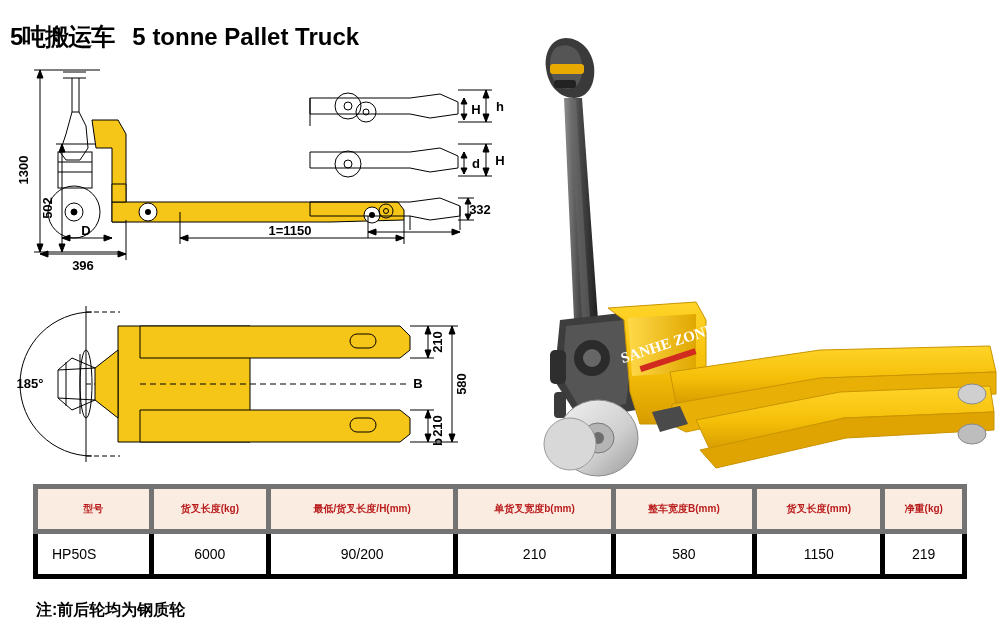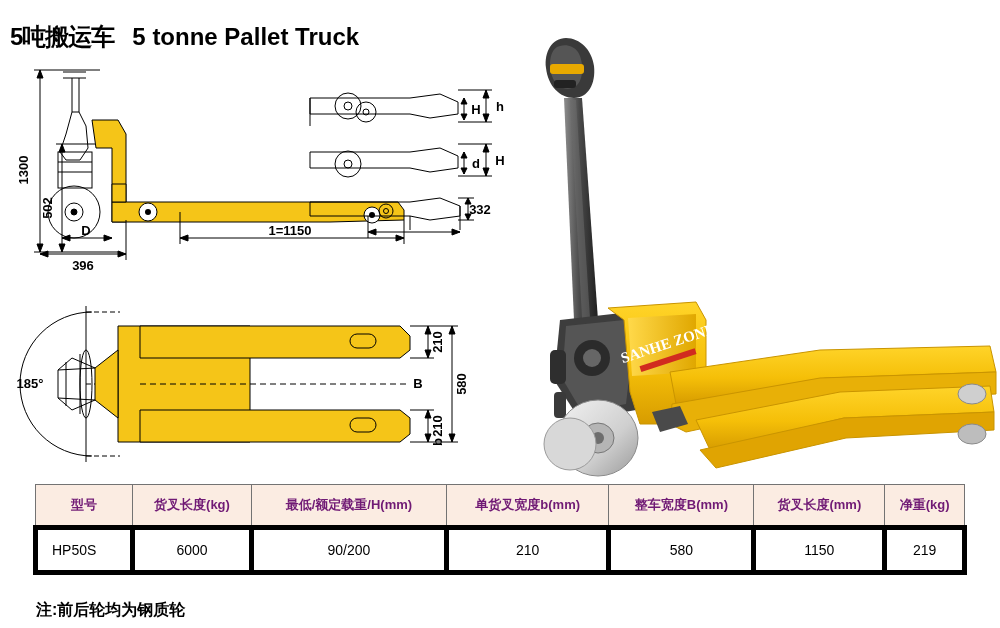--- a/index.html
+++ b/index.html
@@ -28,25 +28,25 @@
   .photo{position:absolute;left:520px;top:20px;width:480px;height:460px;}
 
   
   table.spec{
     position:absolute;left:33px;top:484px;
     width:934px;border-collapse:collapse;
     font-size:13px;
   }
   table.spec th{
     background:#fbece2;
-    border:1px solid #737373;
+    border:5px solid #737373;
     height:38px;
     font-weight:bold;
-    font-size:13px;
-    color:#701a75;
+    font-size:10px;
+    color:#b91c1c;
   }
   table.spec td{
     border:5px solid #000000;
     height:38px;
     text-align:center;
     font-size:14px;
   }
   table.spec td.first{text-align:left;padding-left:14px;}
   .note{
     position:absolute;left:36px;top:600px;
@@ -329,21 +329,21 @@
       <path d="M132 392 L160 386 L168 404 L140 412 Z" fill="#4a4a4a"></path>
     </g>
   </svg>
 </div>
 
 <table class="spec">
   <thead>
     <tr>
       <th>型号</th>
       <th>货叉长度(kg)</th>
-      <th>最低/额定载重/H(mm)</th>
+      <th>最低/货叉长度/H(mm)</th>
       <th>单货叉宽度b(mm)</th>
       <th>整车宽度B(mm)</th>
       <th>货叉长度(mm)</th>
       <th>净重(kg)</th>
     </tr>
   </thead>
   <tbody>
     <tr>
       <td class="first">HP50S</td>
       <td>6000</td>

